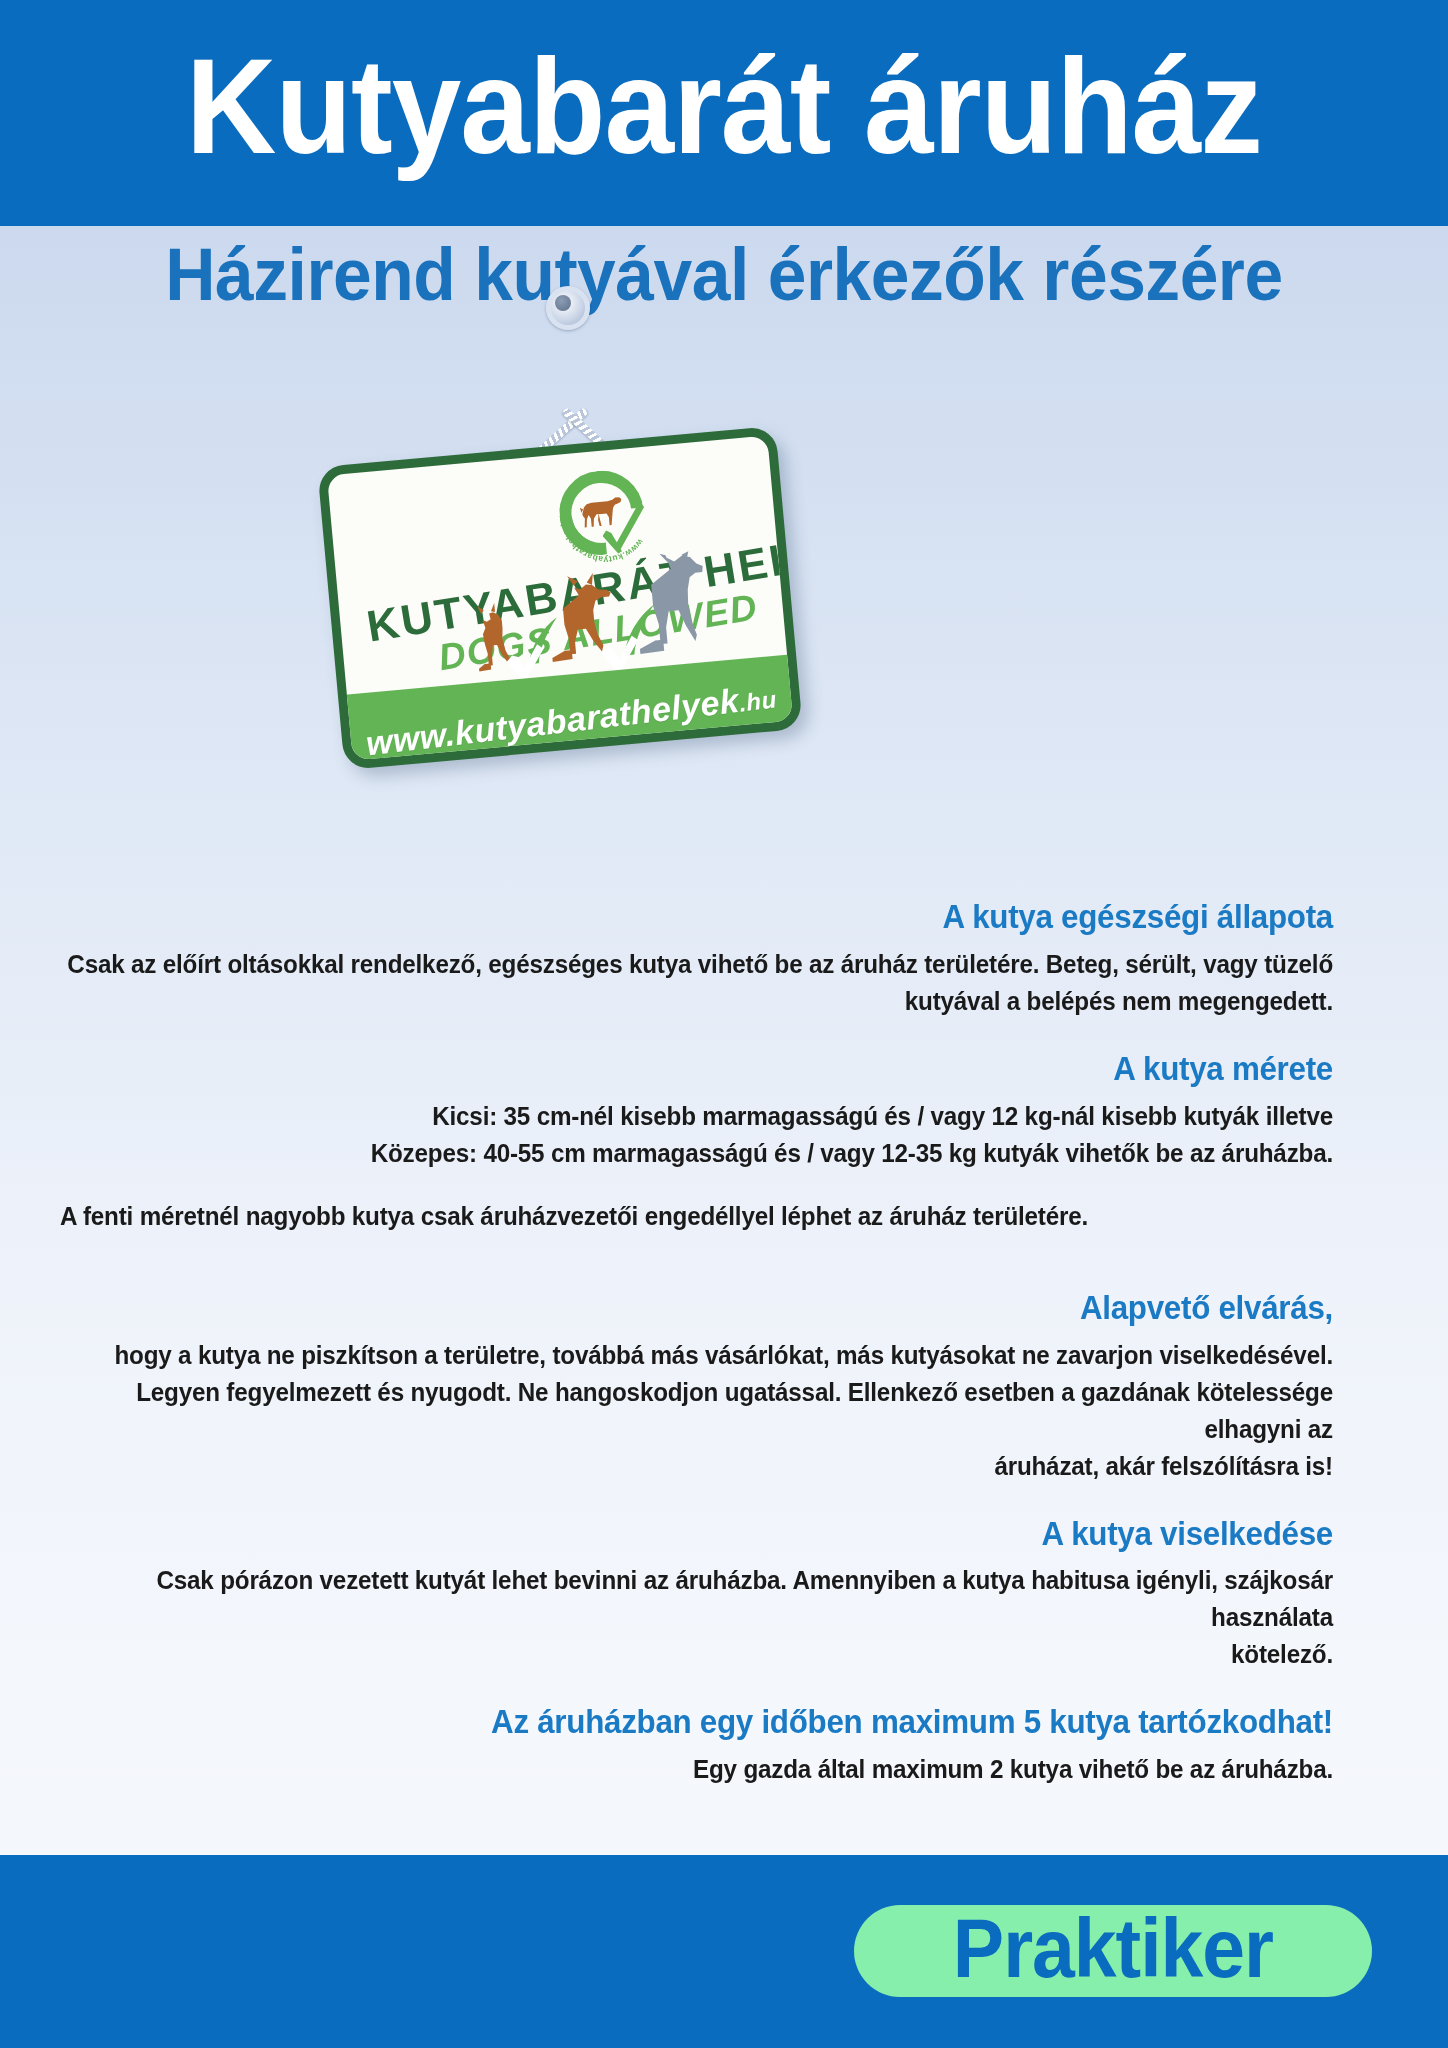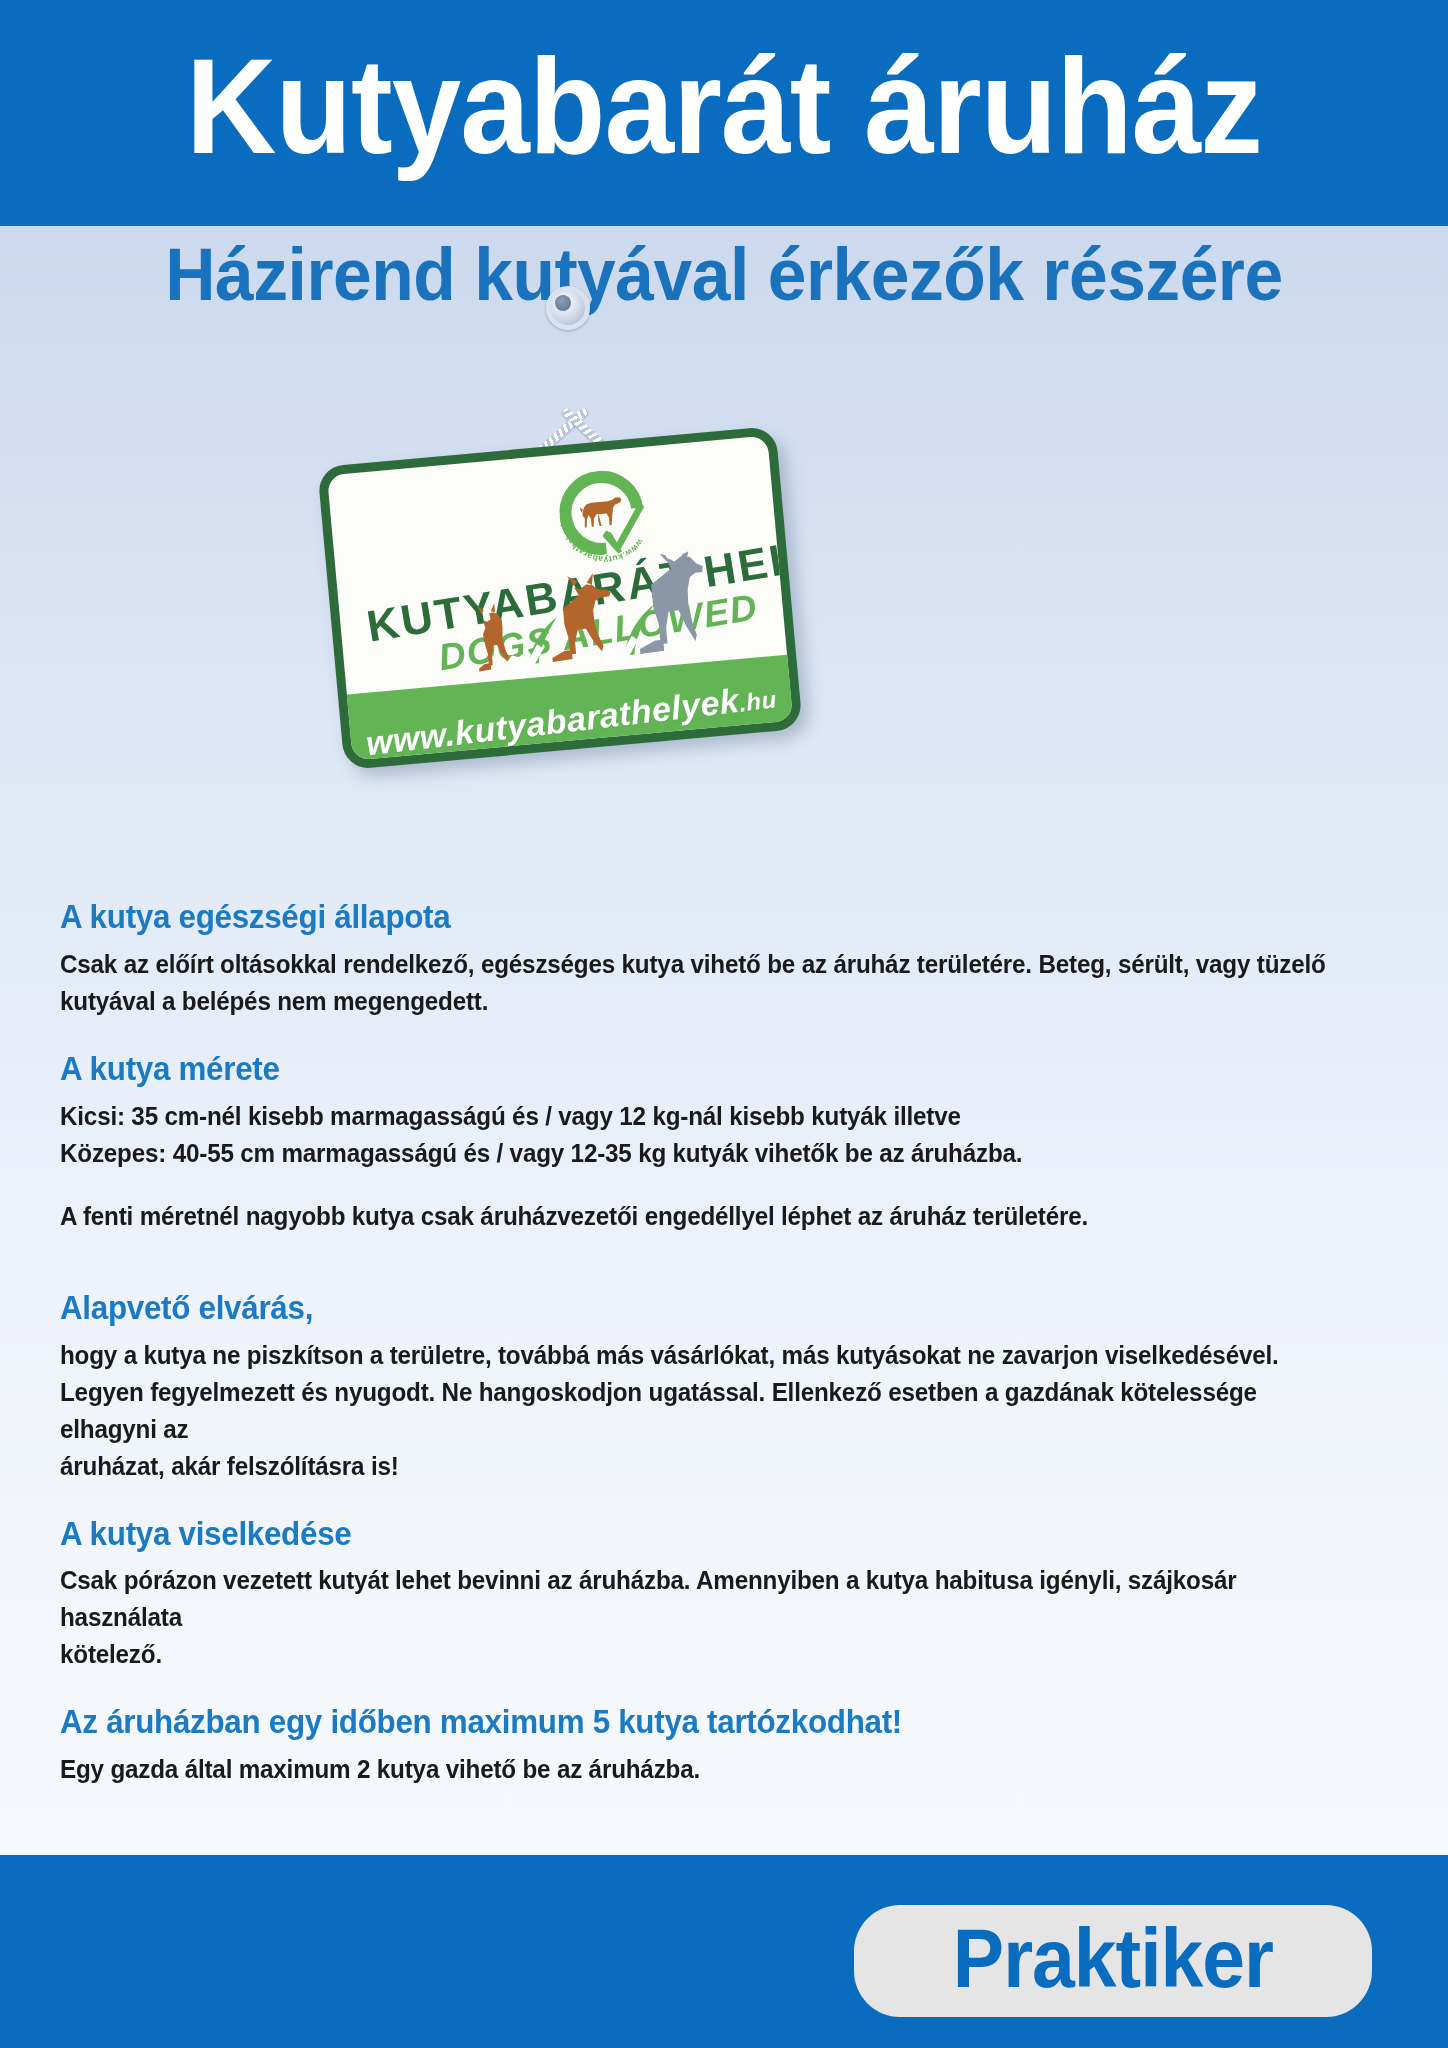--- a/index.html
+++ b/index.html
@@ -281,40 +281,40 @@
     font-family: "Liberation Sans", sans-serif;
     font-weight: bold;
     font-size: 25.5px;
     line-height: 1.45;
     letter-spacing: -0.2px;
     transform: scaleX(0.95);
     transform-origin: left center;
     margin: 0;
   }
   .sec-body .ln { display: block; }
-  .block { margin-bottom: 30px; }
+  .block { margin-bottom: 30px; text-align: right; }
   .block.tight { margin-bottom: 22px; }
   .spacer-note { margin: 26px 0 54px 0; }
 
   
   .footer-band {
     position: absolute;
     left: 0;
     bottom: 0;
     width: 1448px;
     height: 193px;
     background: #0a6cbe;
   }
   .praktiker-logo {
     position: absolute;
     left: 854px;
     top: 50px;
     width: 518px;
-    height: 112px;
-    background: #e5e5e5;
+    height: 92px;
+    background: #86efac;
     border-radius: 46px / 46px;
     display: flex;
     align-items: center;
     justify-content: center;
   }
   .praktiker-logo span {
     color: #0a6cbe;
     font-family: "Liberation Sans", sans-serif;
     font-weight: bold;
     font-size: 74px;

